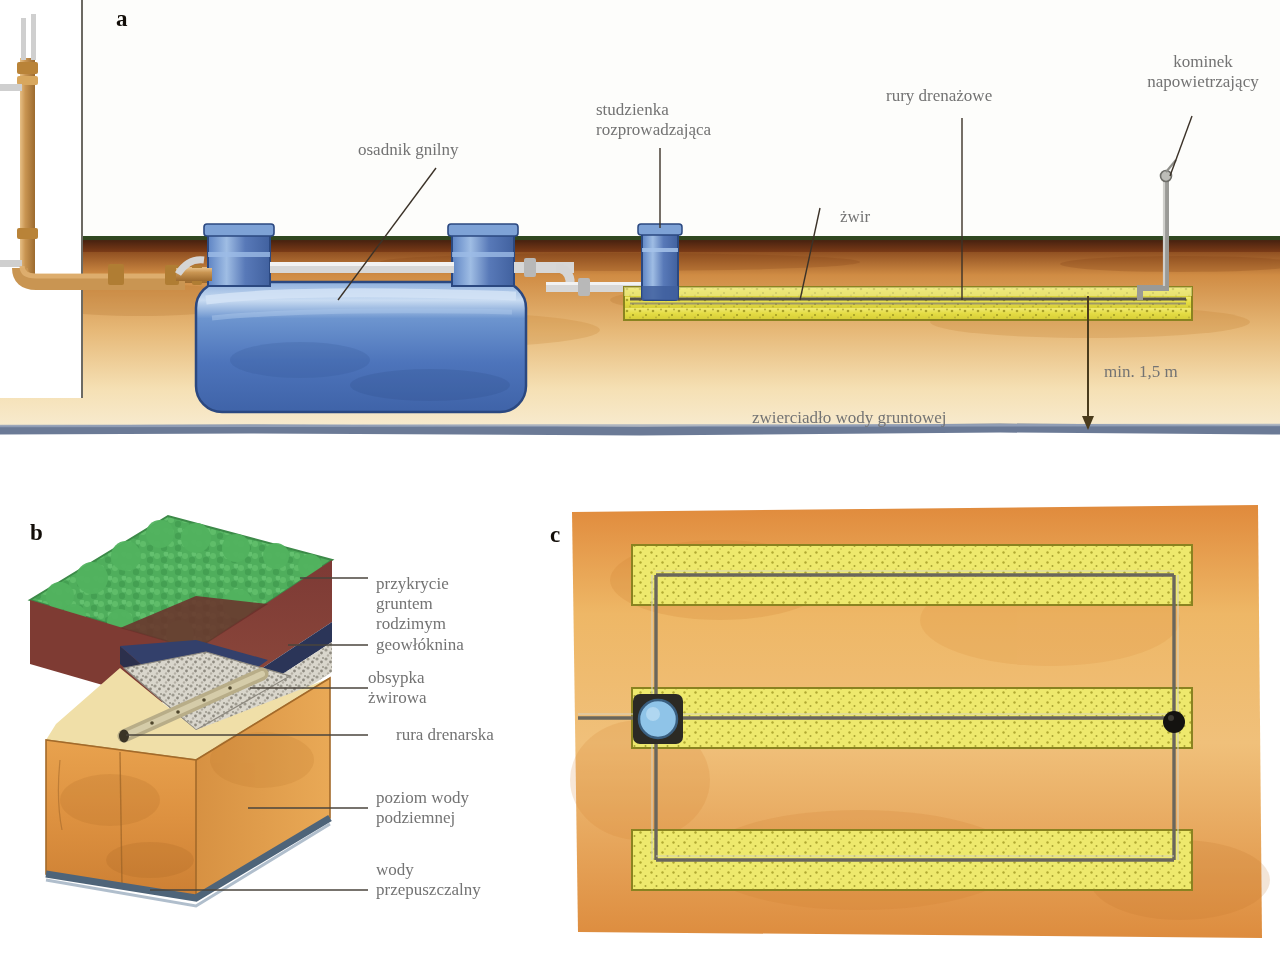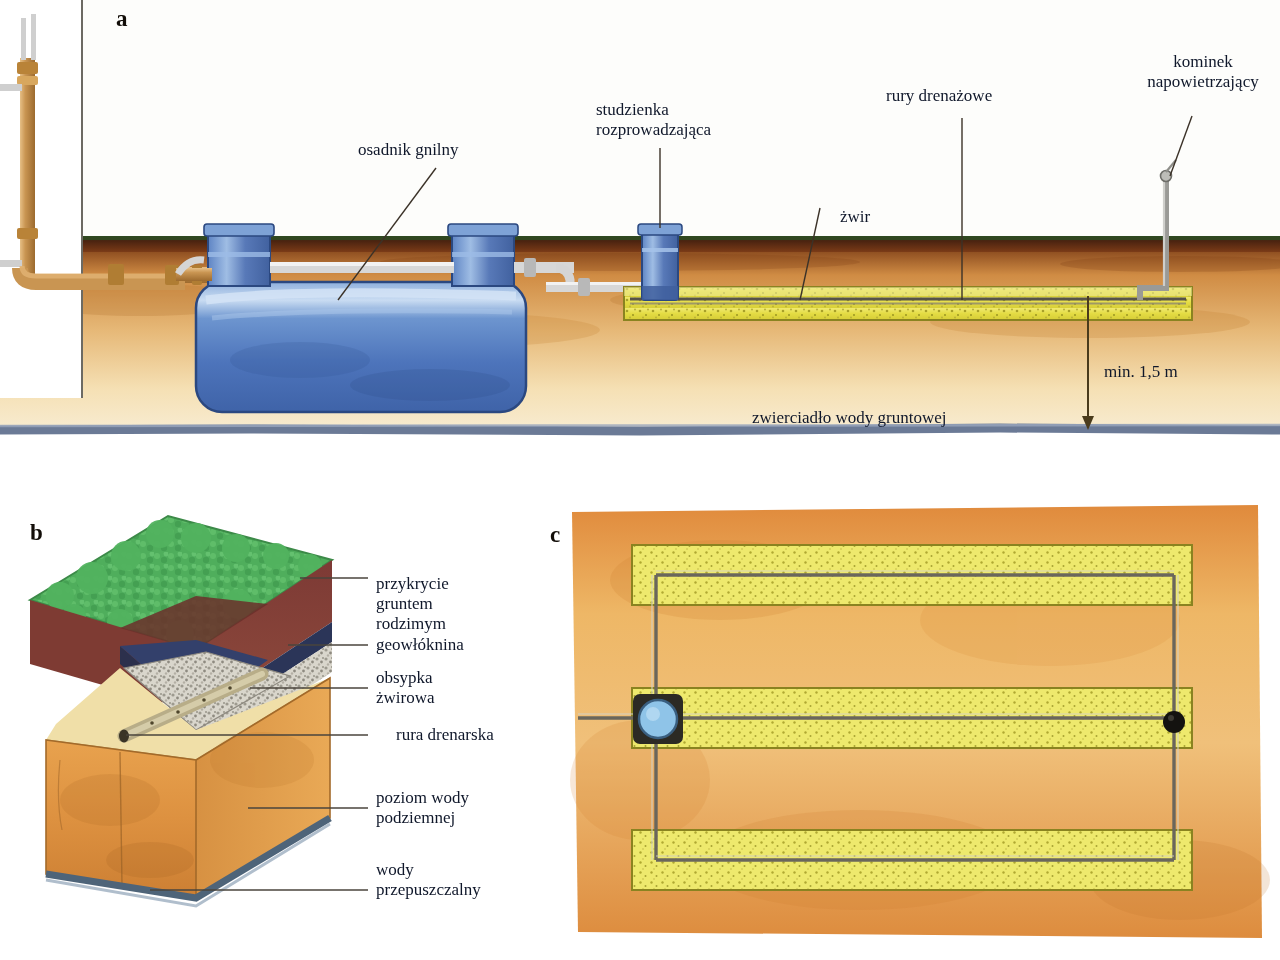--- a/index.html
+++ b/index.html
@@ -1,19 +1,19 @@
 <!DOCTYPE html>
 <html><head>
 <meta charset="utf-8">
 <style>
   html,body{margin:0;padding:0;background:#ffffff;}
   body{width:1280px;height:960px;position:relative;overflow:hidden;
        font-family:"Liberation Serif", serif;}
   .stage{position:absolute;left:0;top:0;width:1280px;height:960px;}
-  .lbl{position:absolute;font-family:"Liberation Serif",serif;color:#0f172a;
+  .lbl{position:absolute;font-family:"Liberation Serif",serif;color:#737373;
        font-size:17px;line-height:20px;white-space:pre;}
   .panel-letter{position:absolute;font-family:"Liberation Serif",serif;
        font-weight:bold;font-size:23px;color:#120d08;}
   svg{position:absolute;left:0;top:0;}
 </style>
 </head>
 <body>
 
 <div class="stage">
 
@@ -371,21 +371,21 @@
 <div class="lbl" style="left:1104px;top:362px;">min. 1,5 m</div>
 
 <div class="lbl" style="left:752px;top:408px;">zwierciadło wody gruntowej</div>
 
 <div class="lbl" style="left:376px;top:538px;margin-top:36px;">przykrycie
 gruntem
 rodzimym</div>
 
 <div class="lbl" style="left:376px;top:635px;">geowłóknina</div>
 
-<div class="lbl" style="left:376px;top:668px;">obsypka
+<div class="lbl" style="left:368px;top:668px;">obsypka
 żwirowa</div>
 
 <div class="lbl" style="left:376px;top:725px;margin-left:20px;">rura drenarska</div>
 
 <div class="lbl" style="left:376px;top:788px;">poziom wody
 podziemnej</div>
 
 <div class="lbl" style="left:376px;top:860px;">wody
 przepuszczalny</div>
 

